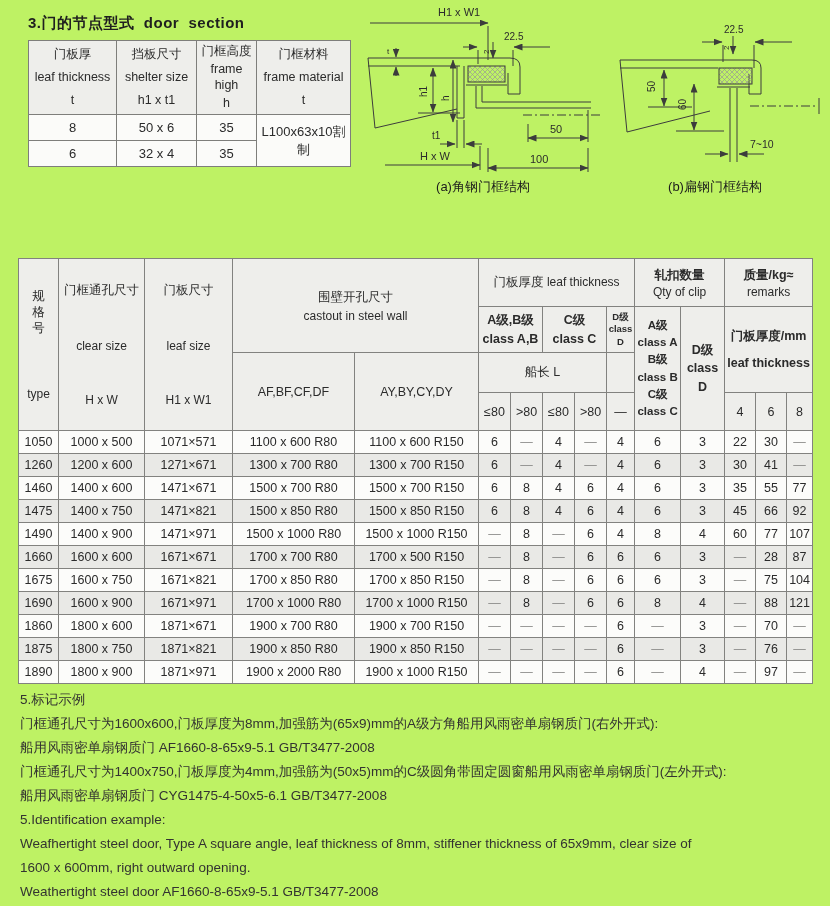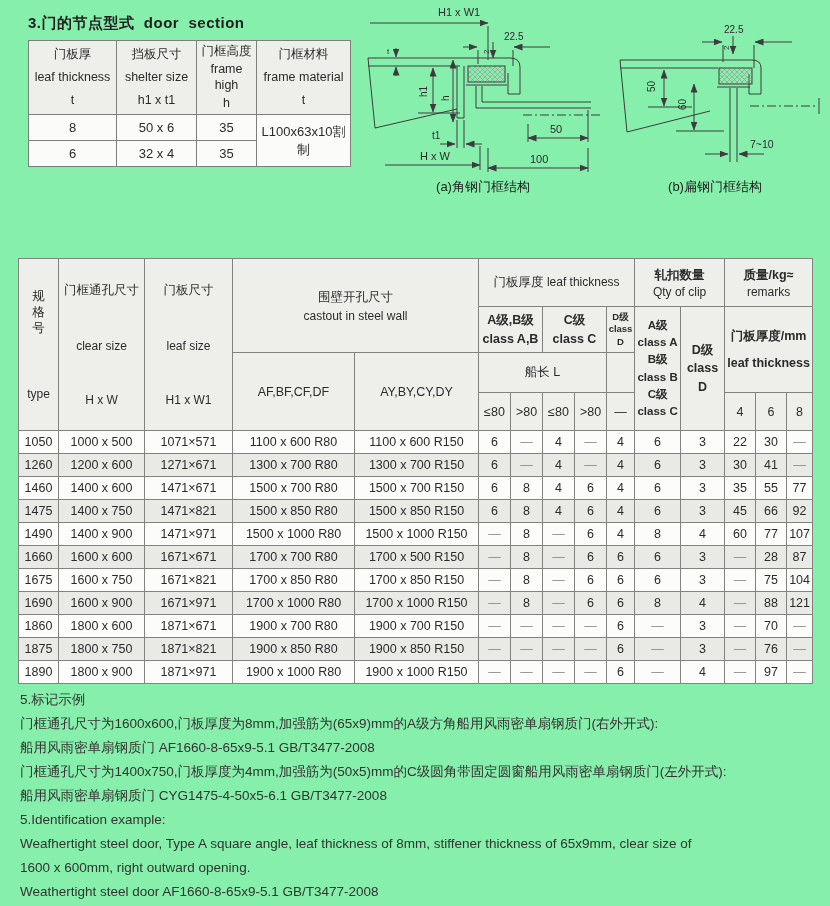--- a/index.html
+++ b/index.html
@@ -1,17 +1,17 @@
 <!DOCTYPE html>
 <html><head>
 <meta charset="utf-8">
 <style>
   html,body{margin:0;padding:0;}
   body{font-family:"Liberation Sans","DejaVu Sans",sans-serif;background:#e8e8e6;}
-  #page{position:relative;width:830px;height:906px;background:#86efac;overflow:hidden;color:#2b2b2b;}
+  #page{position:relative;width:830px;height:906px;background:#bef264;overflow:hidden;color:#2b2b2b;}
 
   .sec-title{position:absolute;font-size:15px;font-weight:bold;color:#1f1f1f;letter-spacing:0.5px;white-space:pre;}
 
   
   #door-section-table{position:absolute;left:28px;top:40px;width:322px;border-collapse:collapse;table-layout:fixed;padding-left:21px;}
   #door-section-table td{border:1px solid #7e7e7b;text-align:center;vertical-align:middle;padding:0;font-size:12.5px;color:#2b2b2b;}
   #door-section-table .hd{height:74px;background:#eeeeeb;}
   #door-section-table .hd .cellstack{display:flex;flex-direction:column;justify-content:space-around;height:70px;white-space:pre-line;line-height:1.35;}
   #door-section-table .dr td{height:25px;background:#fbfbf9;font-size:13px;}
 
@@ -453,21 +453,21 @@
           <td class="dash">—</td>
           <td>3</td>
           <td class="dash">—</td>
           <td>76</td>
           <td class="dash">—</td>
         </tr>
         <tr>
           <td>1890</td>
           <td>1800 x 900</td>
           <td>1871×971</td>
-          <td>1900 x 1000 R80</td>
+          <td>1900 x 2000 R80</td>
           <td>1900 x 1000 R150</td>
           <td class="dash">—</td>
           <td class="dash">—</td>
           <td class="dash">—</td>
           <td class="dash">—</td>
           <td>6</td>
           <td class="dash">—</td>
           <td>4</td>
           <td class="dash">—</td>
           <td>97</td>

